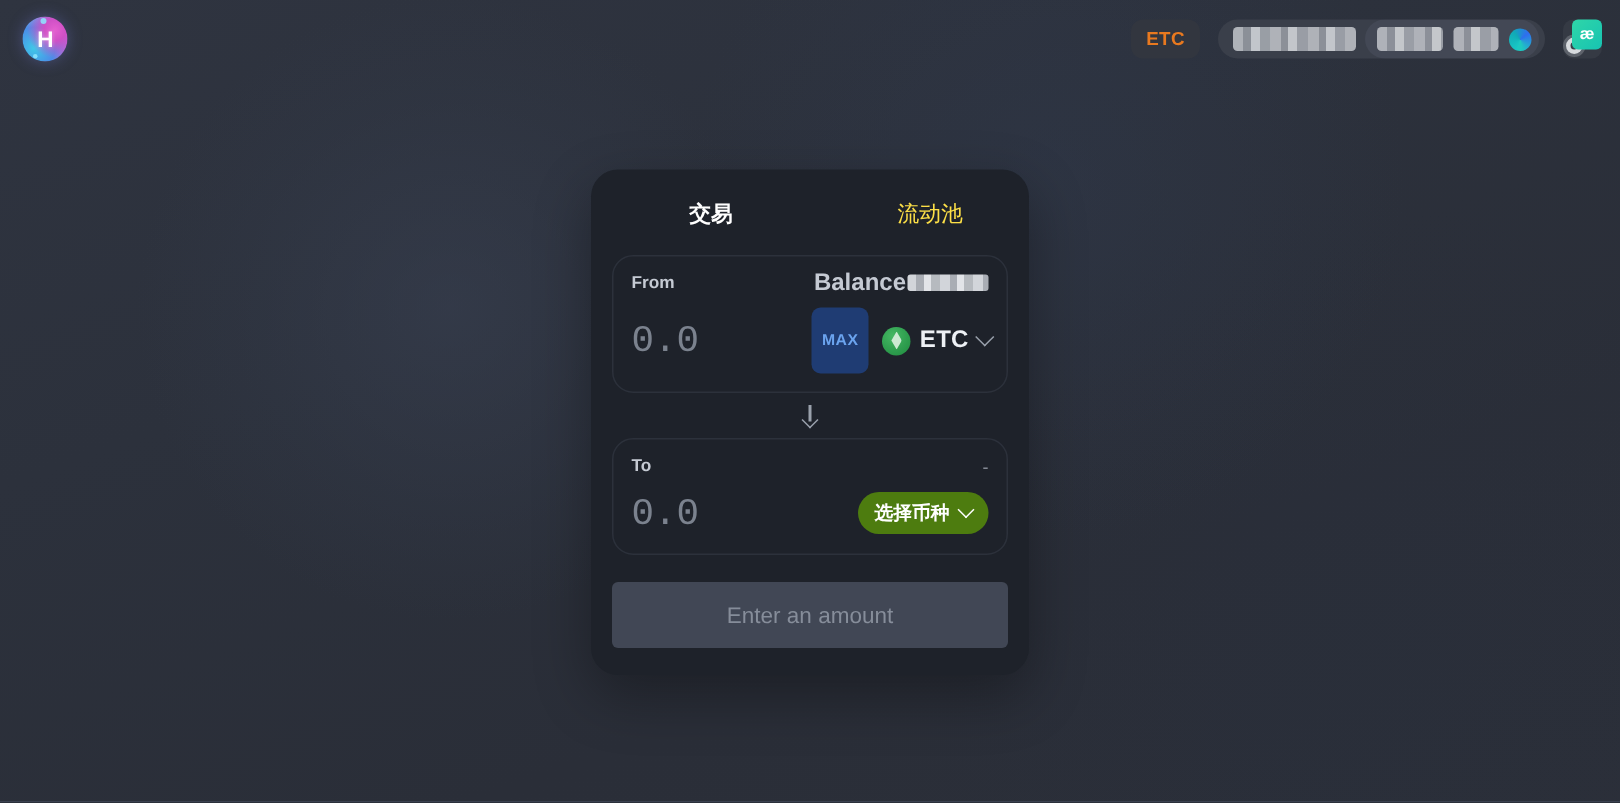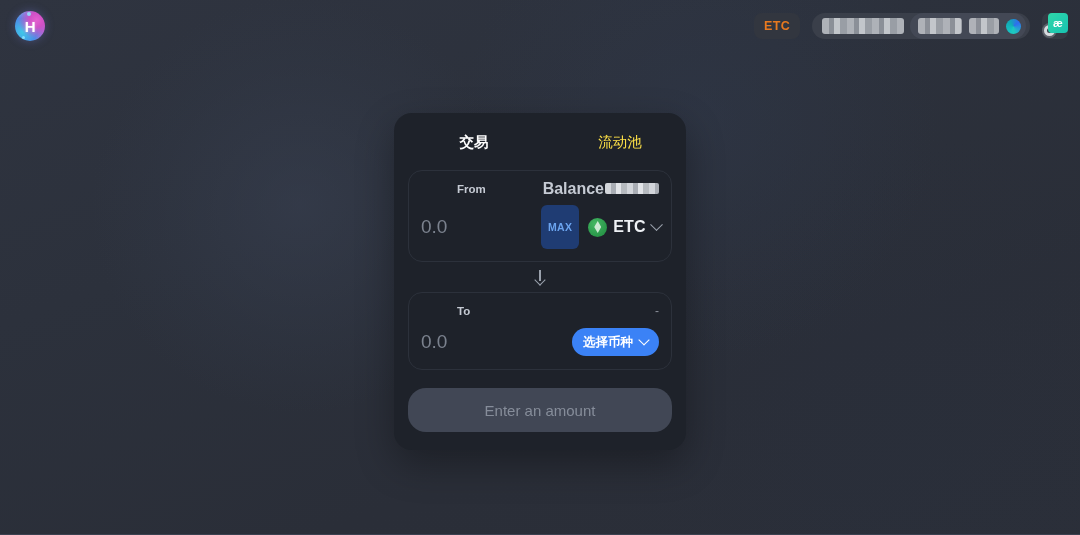--- a/index.html
+++ b/index.html
@@ -164,21 +164,20 @@
 
   .field {
     margin: 0 14px;
     border: 1px solid #2c313b;
     border-radius: 14px;
     padding: 10px 12px 12px 12px;
   }
   .field-head {
     display: flex; align-items: center; justify-content: space-between;
     height: 15px;
-    margin-left: 36px;
   }
   .field-label {
     font-size: 11.5px; color: #c5cad3; font-weight: 700;
   }
   .balance-wrap { display: flex; align-items: center; }
   .balance-text { font-size: 16px; color: #c5cad3; font-weight: 700; }
   .balance-blur {
     width: 54px; height: 11px; border-radius: 2px; margin-left: 1px;
     background:
       repeating-linear-gradient(90deg,
@@ -189,22 +188,22 @@
     filter: blur(0.4px);
   }
   .dash { font-size: 12px; color: #8b919b; line-height: 1; }
 
   .field-body {
     display: flex; align-items: center; justify-content: space-between;
     margin-top: 9px; min-height: 30px;
   }
   .amount {
     background: transparent; border: 0; outline: none;
-    font-family: Liberation Sans, sans-serif;
-    font-size: 19px; color: #7b828e;
+    font-family: Liberation Mono, monospace;
+    font-size: 25px; color: #7b828e;
     width: 120px;
   }
   .amount::placeholder { color: #7b828e; }
 
   .right-ctl { display: flex; align-items: center; gap: 9px; }
 
   .max-btn {
     border: 0; cursor: pointer;
     font-family: inherit;
     background: #1f3c73;
@@ -253,39 +252,39 @@
   }
   .arrow-down::after {
     content:""; position:absolute; left:3px; top:6px;
     width:7px; height:7px;
     border-right:1.6px solid #9aa1ac; border-bottom:1.6px solid #9aa1ac;
     transform: rotate(45deg);
   }
 
   .select-token-btn {
     border: 0; cursor: pointer; font-family: inherit;
-    background: #3b82f6;
+    background: #4d7c0f;
     color: #ffffff;
     font-size: 12.5px; font-weight: 700;
     border-radius: 14px;
     height: 28px;
     padding: 0 11px;
     display: flex; align-items: center; gap: 7px;
   }
   .select-token-btn .chev2 {
     width: 8px; height: 8px;
     border-right: 1.7px solid #ffffff;
     border-bottom: 1.7px solid #ffffff;
     transform: rotate(45deg) translate(-1.5px,-1.5px);
   }
 
   .cta {
     margin: 18px 14px 0 14px;
     height: 44px;
-    border: 0; border-radius: 18px;
+    border: 0; border-radius: 4px;
     background: #414755;
     color: #868d9a;
     font-family: inherit;
     font-size: 15px;
     width: calc(100% - 28px);
     cursor: default;
   }
 </style>
 </head>
 <body>

